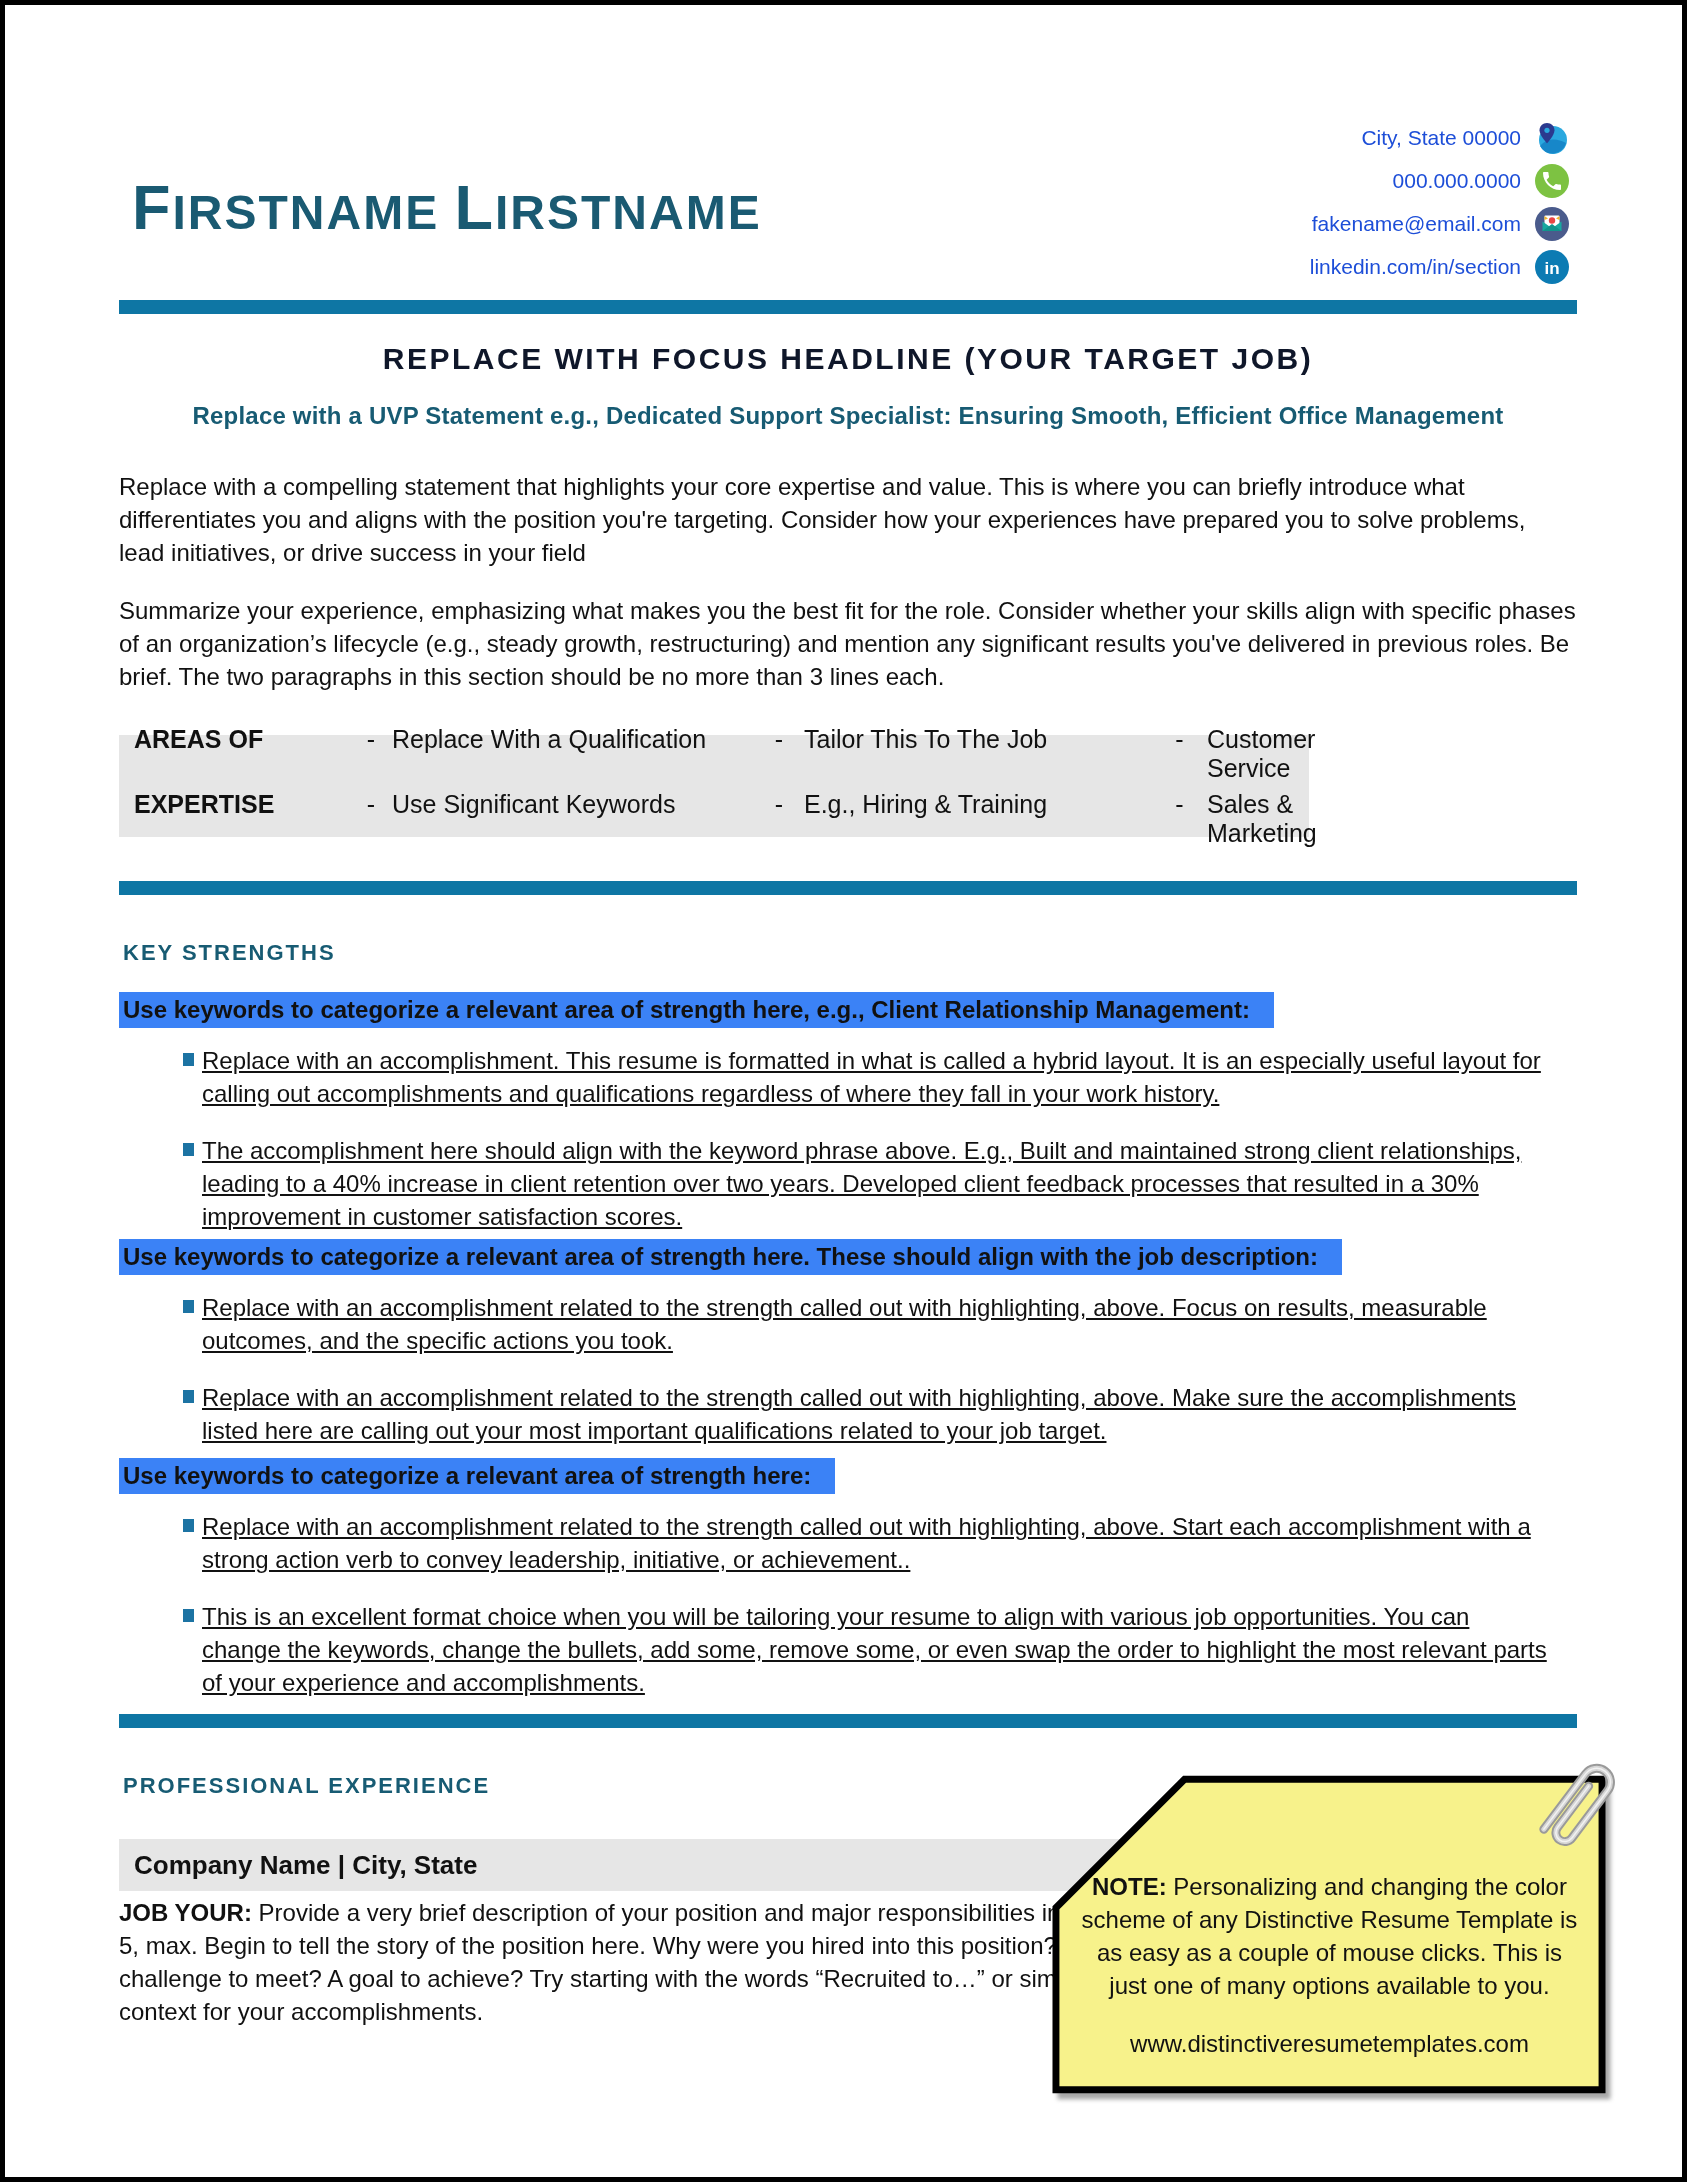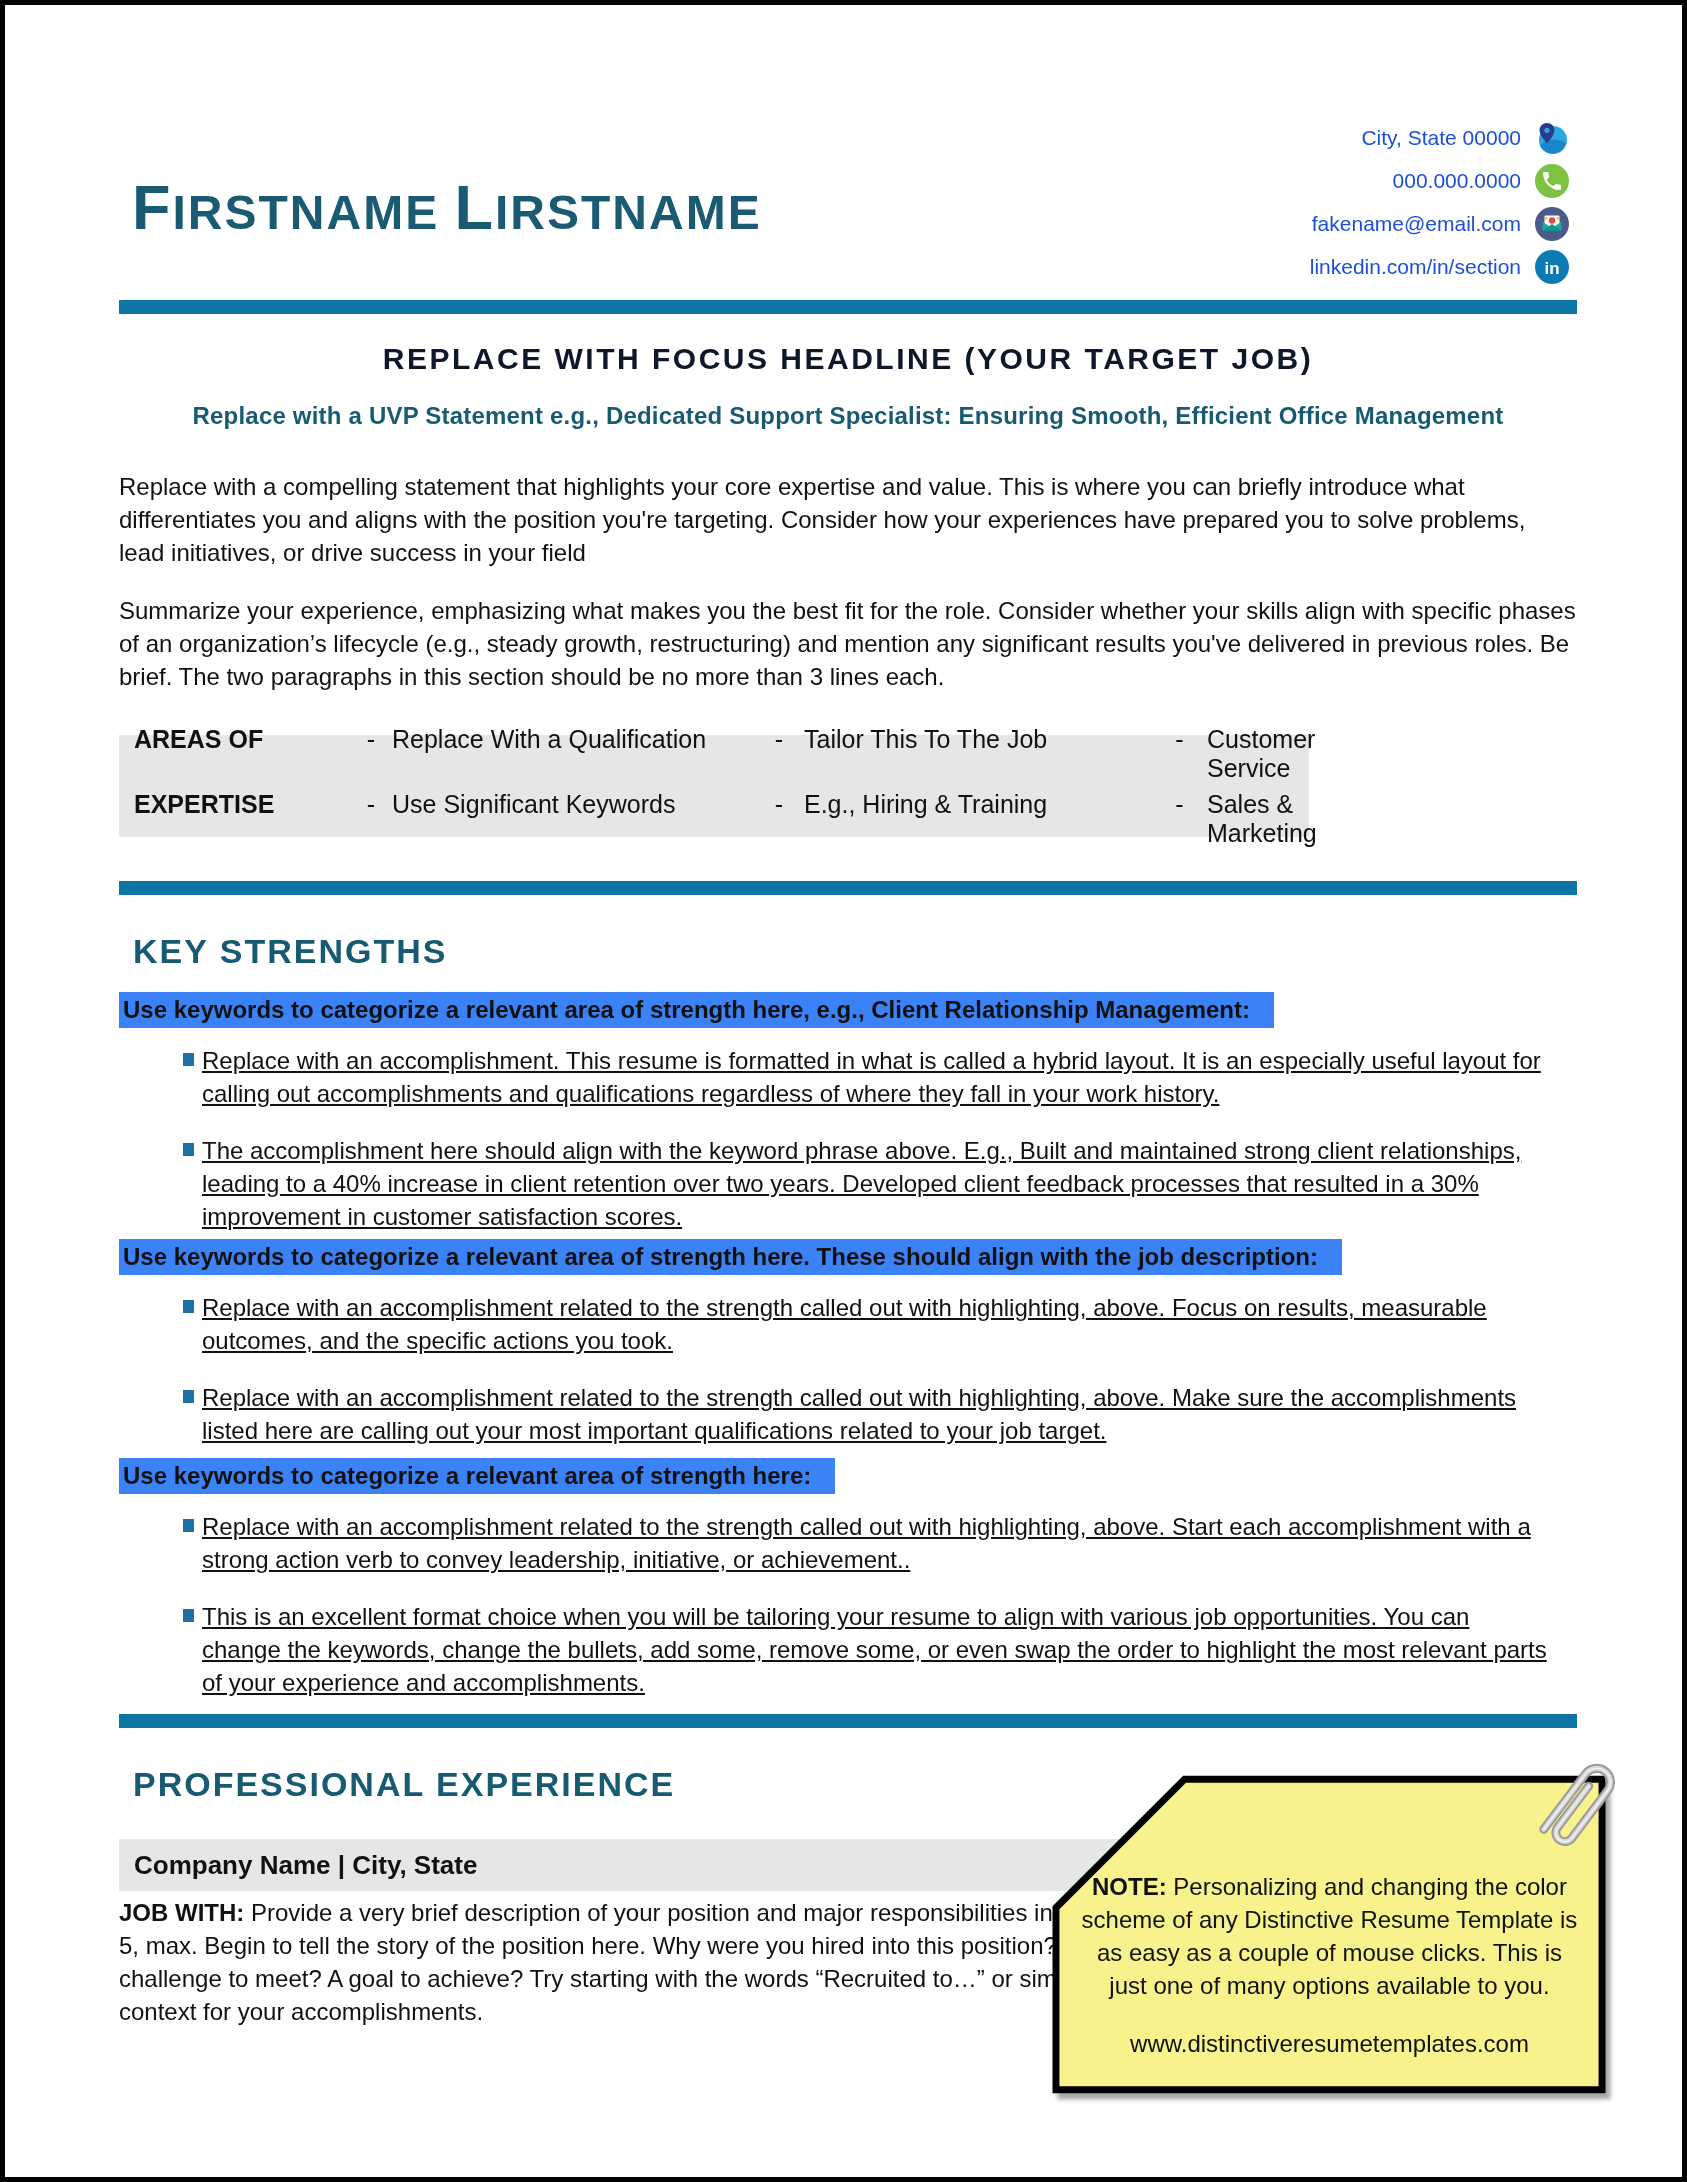--- a/index.html
+++ b/index.html
@@ -28,21 +28,21 @@
   .para { position:absolute; left:114px; width:1458px; font-size:24px; line-height:33px; }
   .para1 { top:465px; } .para2 { top:589px; }
   
   .areas-box { position:absolute; left:114px; top:730px; width:1190px; height:102px;
     background:#E6E6E6; display:grid;
     grid-template-columns: 216px 42px 362px 50px 348px 55px auto;
     align-content:center; row-gap:7px; padding-left:15px; font-size:25px; }
   .areas-box .lbl { font-weight:700; }
   .areas-box .dash { text-align:center; }
   
-  .section-title { position:absolute; left:128px; color:#175B73; font-size:34px; font-weight:700; letter-spacing:2px; }
+  .section-title { position:absolute; left:118px; color:#175B73; font-size:22px; font-weight:700; letter-spacing:2px;margin-top:8px; }
   .ks-title { top:927px; } .pe-title { top:1760px; }
   .sgroup { position:absolute; left:114px; width:1458px; }
   .sg1 { top:987px; } .sg2 { top:1234px; } .sg3 { top:1453px; }
   .sg-head { display:inline-block; background:#3b82f6; font-weight:700; font-size:24px;
     padding:4px 24px 4px 4px; margin-bottom:16px; }
   .bullet { display:flex; gap:8px; margin:0 0 24px 64px;text-decoration:underline; }
   .bullet .sq { flex:0 0 11px; width:11px; height:13px; margin-top:9px; background:#1C73A3; }
   .bullet .bt { font-size:24px; line-height:33px; width:1346px; }
   
   .company-bar { position:absolute; left:114px; top:1834px; width:1413px; height:52px;
@@ -167,21 +167,21 @@
       <span class="sq"></span>
       <span class="bt">This is an excellent format choice when you will be tailoring your resume to align with various job opportunities. You can change the keywords, change the bullets, add some, remove some, or even swap the order to highlight the most relevant parts of your experience and accomplishments.</span>
     </div>
   </div>
 
   <div class="rule rule3"></div>
 
   <div class="section-title pe-title">PROFESSIONAL EXPERIENCE</div>
   <div class="company-bar">Company Name | City, State</div>
   <div class="job-para">
-    <div class="jline"><span class="jlabel">JOB WITH:</span> <span>Provide a very brief description of your position and major responsibilities in a sentence or</span></div>
+    <div class="jline"><span class="jlabel">JOB YOUR:</span> <span>Provide a very brief description of your position and major responsibilities in a sentence or</span></div>
     <div class="jline">5, max. Begin to tell the story of the position here. Why were you hired into this position? A</div>
     <div class="jline">challenge to meet? A goal to achieve? Try starting with the words “Recruited to…” or similar to provide</div>
     <div class="jline">context for your accomplishments.</div>
   </div>
 
   <div class="note">
     <svg class="noteshape" width="554" height="319" viewBox="0 0 560 322">
       <path d="M134 4 H556 V318 H4 V134 Z" fill="#F7F28B" stroke="#000" stroke-width="7"></path>
     </svg>
     <div class="note-text">

